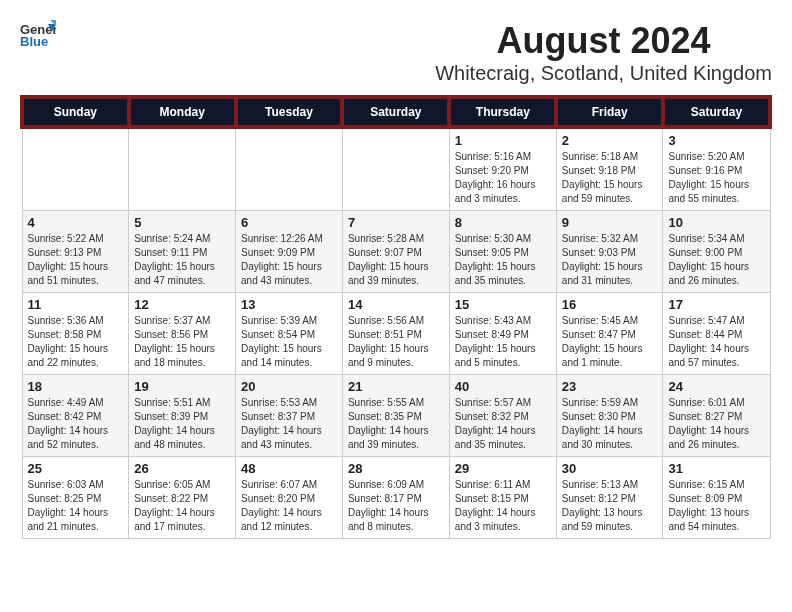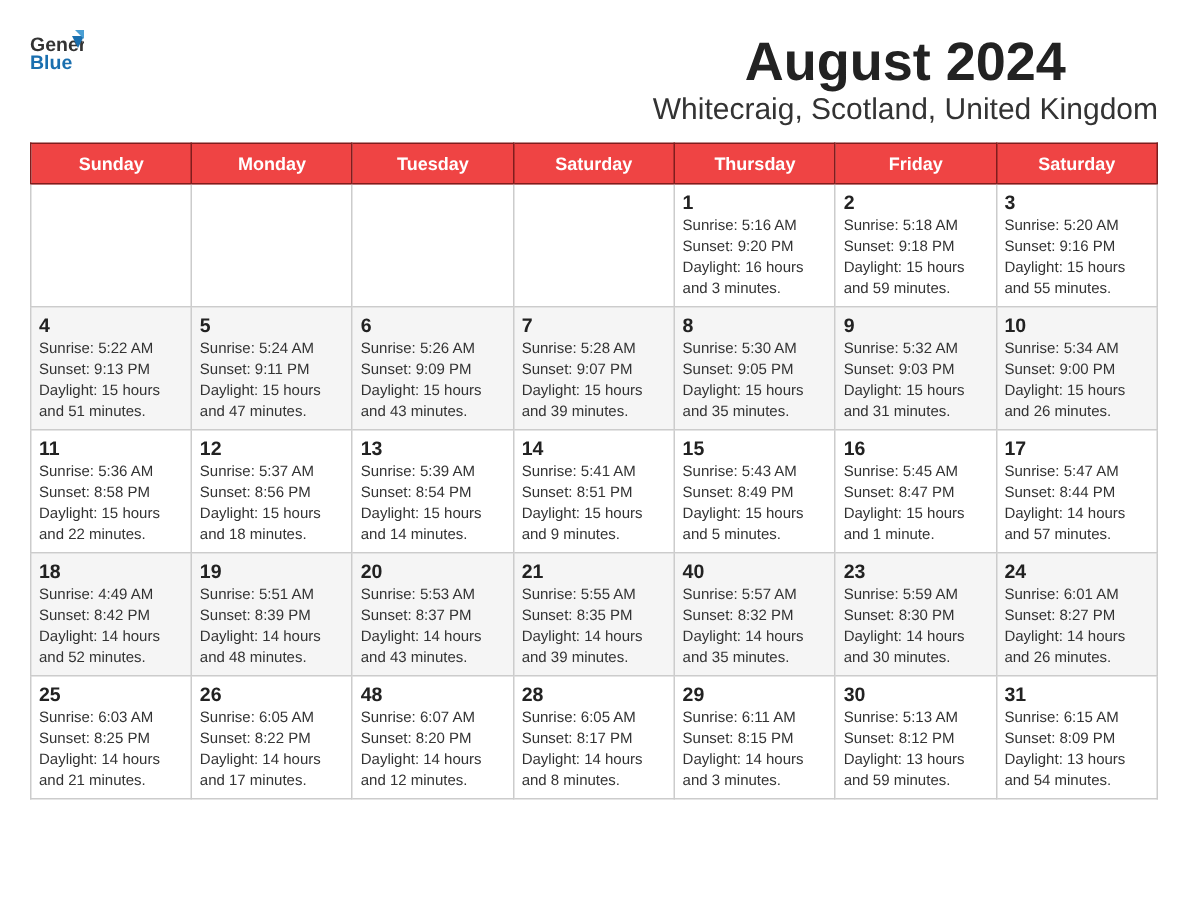--- a/index.html
+++ b/index.html
@@ -37,26 +37,26 @@
     .subtitle {
       font-size: 20px;
       color: #333;
     }
     table {
       width: 100%;
       border-collapse: collapse;
       font-size: 11px;
     }
     thead tr th {
-      background-color: #ef4444;
+      background-color: #0f172a;
       color: #fff;
       text-align: center;
       padding: 6px 4px;
       font-size: 12px;
-      border: 1px solid #7f1d1d;
+      border: 4px solid #7f1d1d;
     }
     tbody tr td {
       border: 1px solid #ccc;
       vertical-align: top;
       padding: 4px 5px;
       width: 108px;
       min-height: 80px;
       background: #fff;
     }
     tbody tr:nth-child(even) td {
@@ -148,21 +148,21 @@
         </td>
         <td>
           <div class="day-number">5</div>
           <div class="day-info">Sunrise: 5:24 AM
 Sunset: 9:11 PM
 Daylight: 15 hours
 and 47 minutes.</div>
         </td>
         <td>
           <div class="day-number">6</div>
-          <div class="day-info">Sunrise: 5:26 AM
+          <div class="day-info">Sunrise: 12:26 AM
 Sunset: 9:09 PM
 Daylight: 15 hours
 and 43 minutes.</div>
         </td>
         <td>
           <div class="day-number">7</div>
           <div class="day-info">Sunrise: 5:28 AM
 Sunset: 9:07 PM
 Daylight: 15 hours
 and 39 minutes.</div>
@@ -206,21 +206,21 @@
         </td>
         <td>
           <div class="day-number">13</div>
           <div class="day-info">Sunrise: 5:39 AM
 Sunset: 8:54 PM
 Daylight: 15 hours
 and 14 minutes.</div>
         </td>
         <td>
           <div class="day-number">14</div>
-          <div class="day-info">Sunrise: 5:41 AM
+          <div class="day-info">Sunrise: 5:56 AM
 Sunset: 8:51 PM
 Daylight: 15 hours
 and 9 minutes.</div>
         </td>
         <td>
           <div class="day-number">15</div>
           <div class="day-info">Sunrise: 5:43 AM
 Sunset: 8:49 PM
 Daylight: 15 hours
 and 5 minutes.</div>
@@ -308,21 +308,21 @@
         </td>
         <td>
           <div class="day-number">48</div>
           <div class="day-info">Sunrise: 6:07 AM
 Sunset: 8:20 PM
 Daylight: 14 hours
 and 12 minutes.</div>
         </td>
         <td>
           <div class="day-number">28</div>
-          <div class="day-info">Sunrise: 6:05 AM
+          <div class="day-info">Sunrise: 6:09 AM
 Sunset: 8:17 PM
 Daylight: 14 hours
 and 8 minutes.</div>
         </td>
         <td>
           <div class="day-number">29</div>
           <div class="day-info">Sunrise: 6:11 AM
 Sunset: 8:15 PM
 Daylight: 14 hours
 and 3 minutes.</div>

